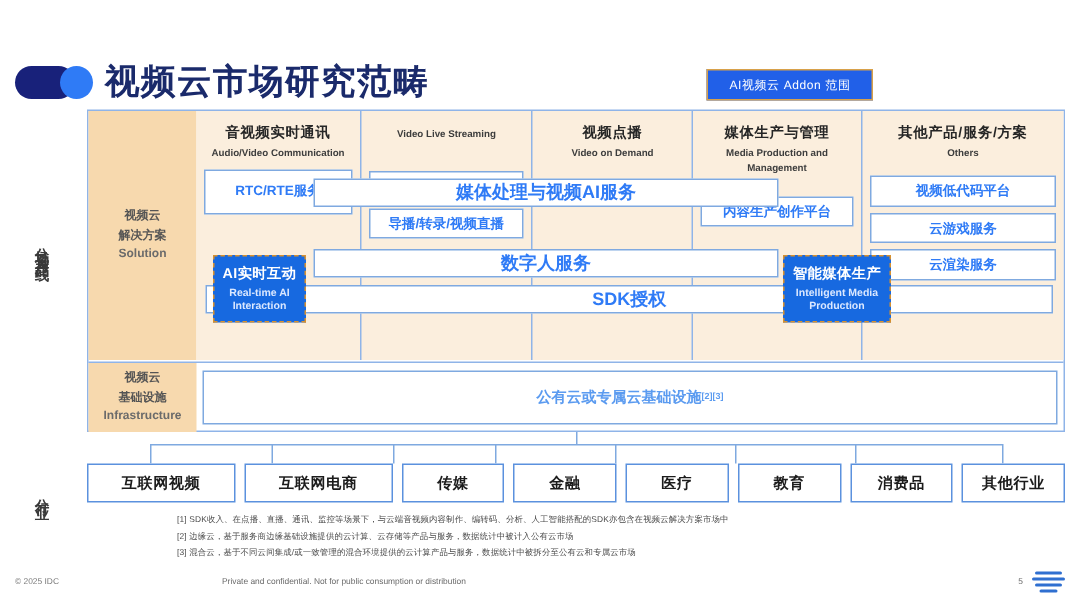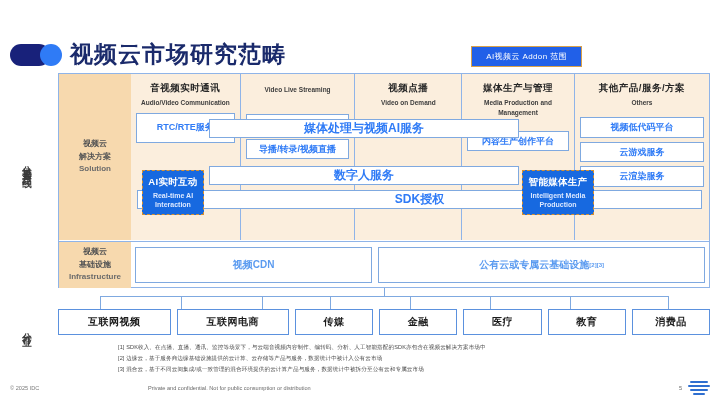--- a/index.html
+++ b/index.html
@@ -276,23 +276,20 @@
 
   <div class="row-infra">
     <div class="rail">
       <div>
         <div>视频云</div>
         <div>基础设施</div>
         <div class="rail-en">Infrastructure</div>
       </div>
     </div>
     <div class="infra-cells">
-      <div class="infra-cell">
-        <span>视频CDN</span>
-      </div>
       <div class="infra-cell" style="flex:1.38">
         <span>公有云或专属云基础设施</span>
           <sup>[2][3]</sup>
       </div>
     </div>
   </div>
 </div>
 
 <div class="connectors">
   <div class="vline" style="left:384px; top:-4px; height:8px;"></div>
@@ -308,20 +305,21 @@
 </div>
 
 <div class="industries">
   <div class="ind wide">互联网视频</div>
   <div class="ind wide">互联网电商</div>
   <div class="ind">传媒</div>
   <div class="ind">金融</div>
   <div class="ind">医疗</div>
   <div class="ind">教育</div>
   <div class="ind">消费品</div>
+  <div class="ind">其他行业</div>
 </div>
 
 <div class="footnotes">
   <div>[1] SDK收入、在点播、直播、通讯、监控等场景下，与云端音视频内容制作、编转码、分析、人工智能搭配的SDK亦包含在视频云解决方案市场中</div>
   <div>[2] 边缘云，基于服务商边缘基础设施提供的云计算、云存储等产品与服务，数据统计中被计入公有云市场</div>
   <div>[3] 混合云，基于不同云间集成/或一致管理的混合环境提供的云计算产品与服务，数据统计中被拆分至公有云和专属云市场</div>
 </div>
 
 <div class="footer">
   <div class="copy">© 2025 IDC</div>

